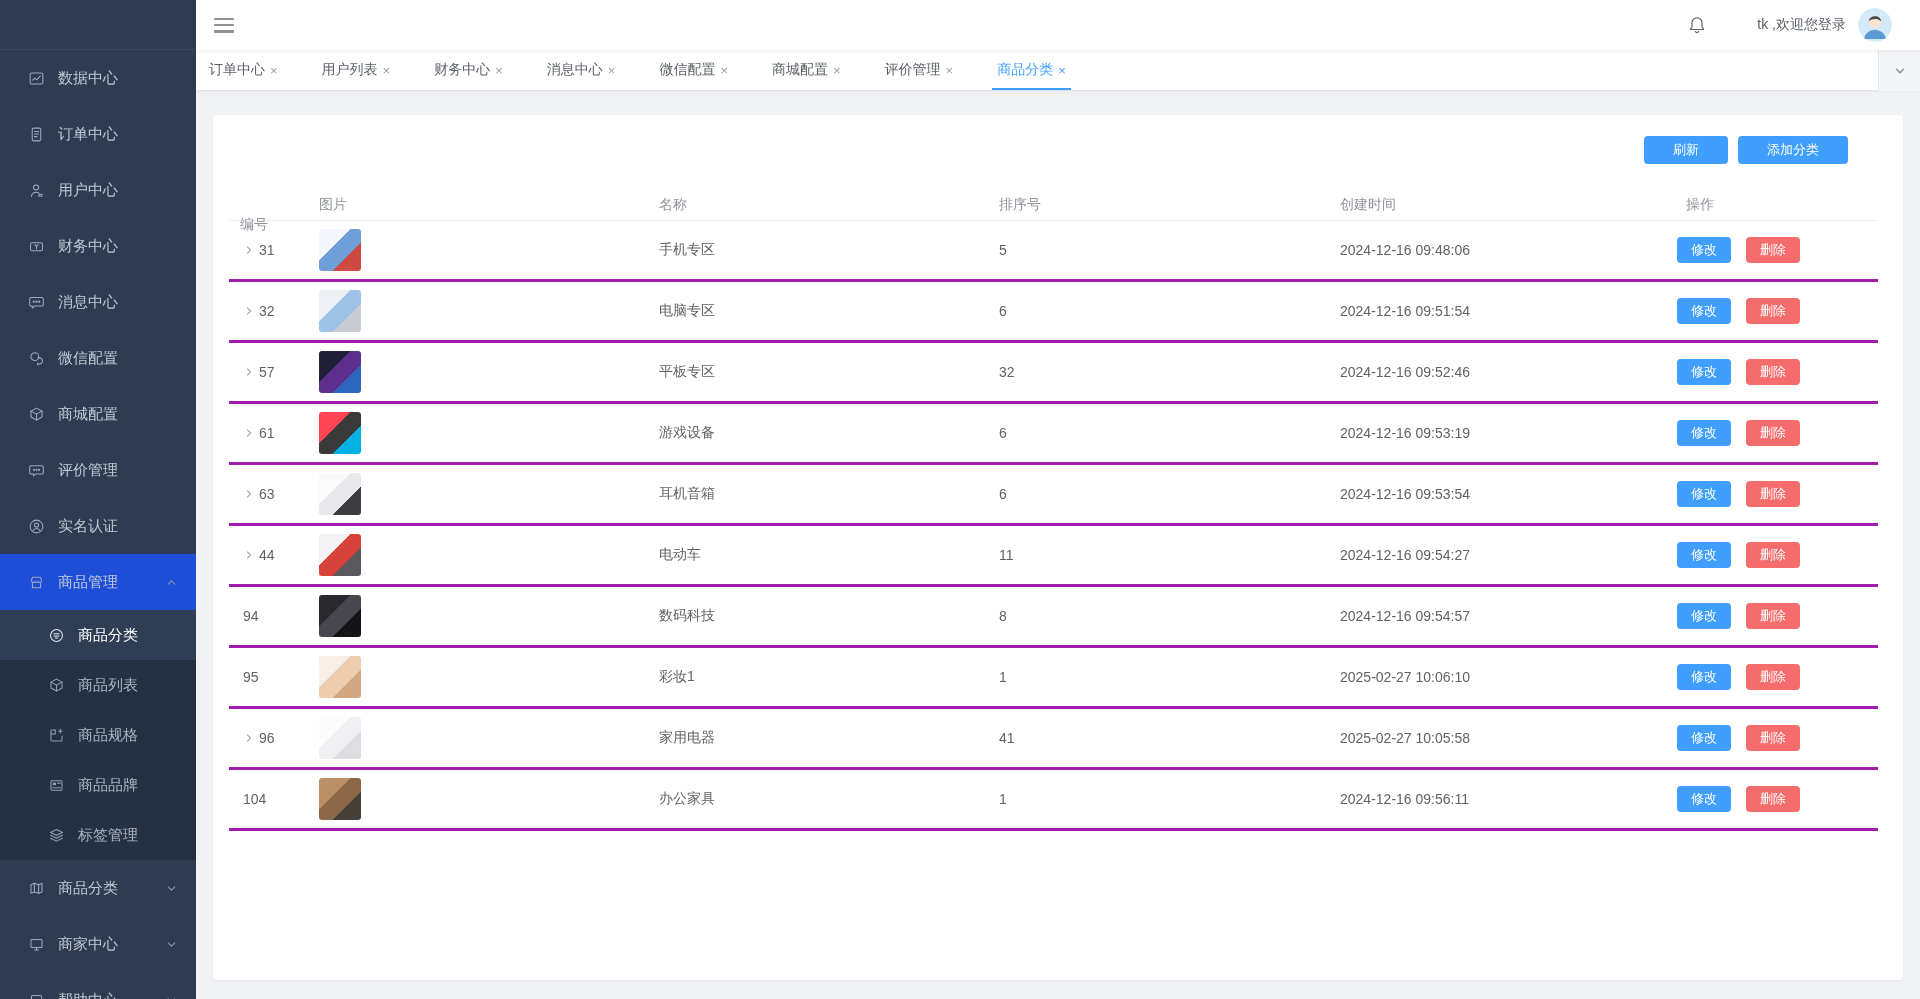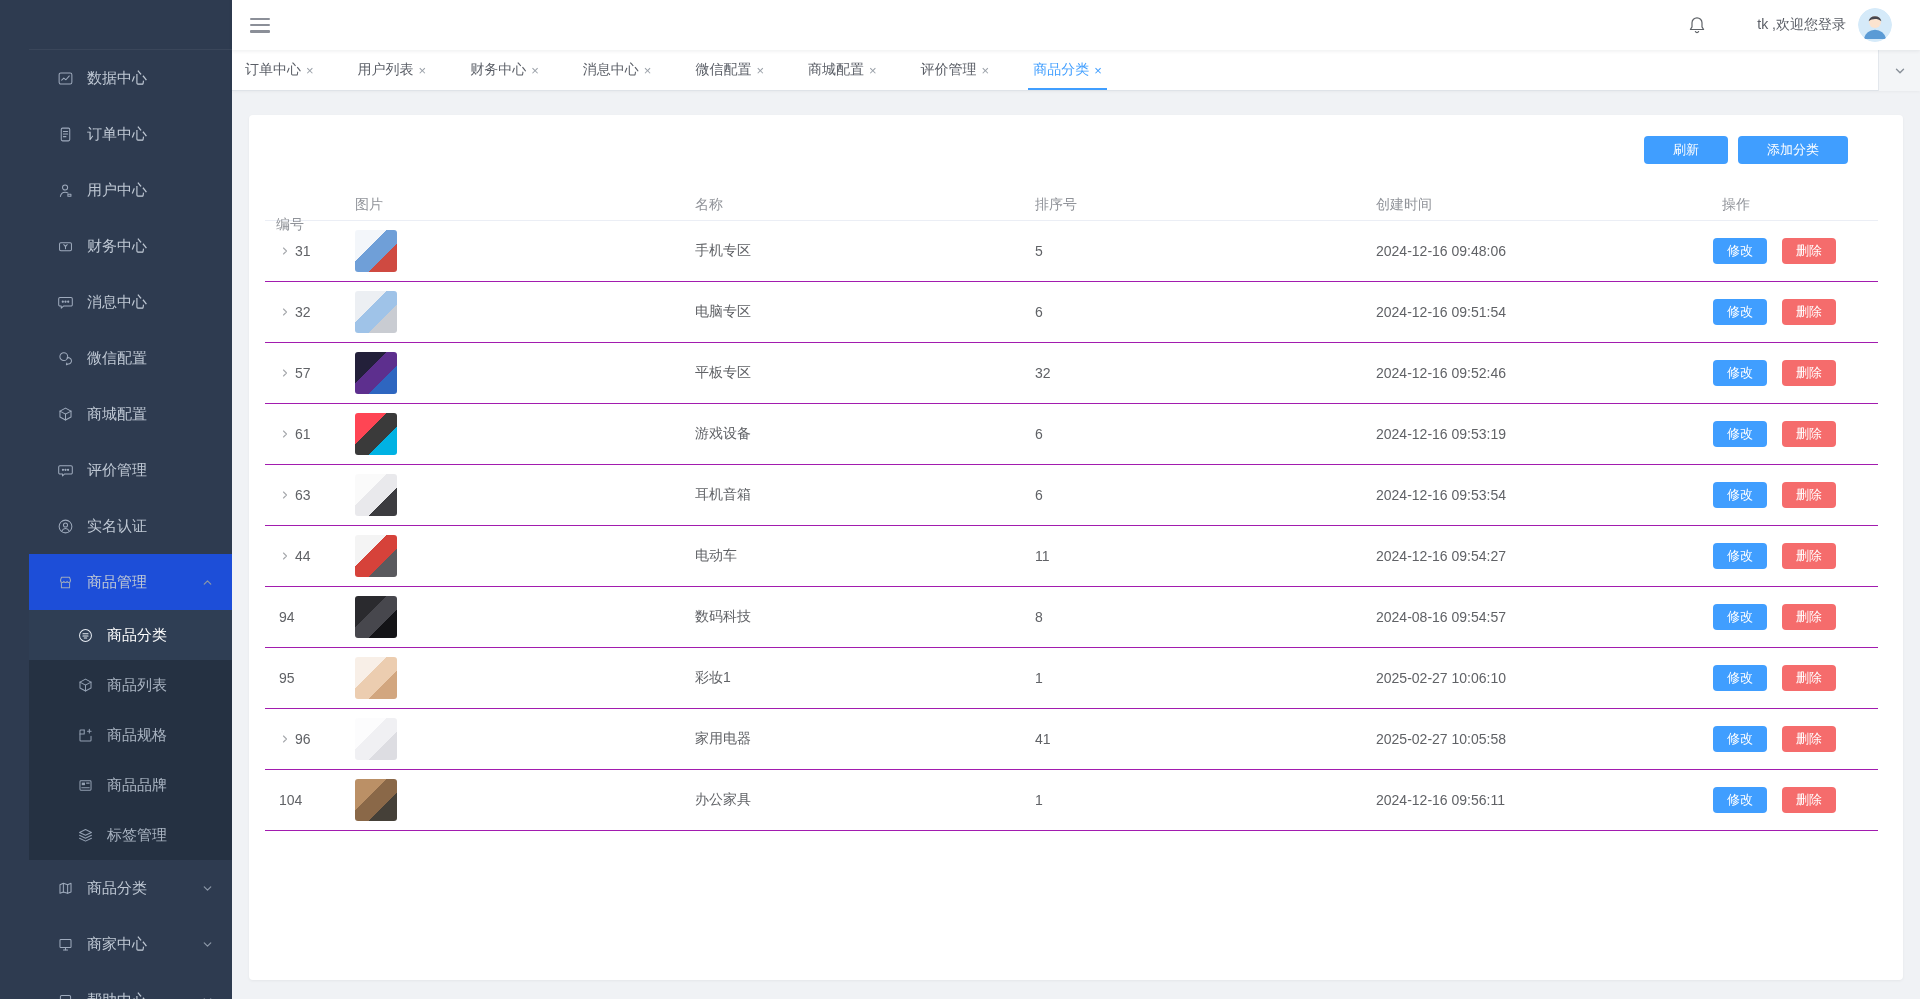--- a/index.html
+++ b/index.html
@@ -5,21 +5,21 @@
   :root{
     --primary:#409eff; --danger:#f56c6c; --page-bg:#f0f2f5;
     --sidebar-bg:#2e3b50; --submenu-bg:#253142; --submenu-active-bg:#2f3e54;
   }
   *{box-sizing:border-box; margin:0; padding:0;}
   html,body{width:1920px; height:999px; overflow:hidden;}
   body{font-family:"Liberation Sans","DejaVu Sans",sans-serif; background:var(--page-bg); color:#606266;}
   .app{display:flex; width:1920px; height:999px;}
 
   
-  .sidebar{width:232px; flex-shrink:0; background:var(--sidebar-bg); overflow:hidden;padding-left:29px;}
+  .sidebar{width:196px; flex-shrink:0; background:var(--sidebar-bg); overflow:hidden;}
   .sidebar-header{height:50px; border-bottom:1px solid rgba(255,255,255,.06);}
   .side-item{height:56px; display:flex; align-items:center; gap:13px; padding:0 18px 0 28px;
              font-size:15px; color:#bfc8d4; cursor:pointer; white-space:nowrap;}
   .side-item .icon{display:flex; align-items:center; color:#9fabbd;}
   .side-item .chev{margin-left:auto; color:#8c98a8; display:flex;}
   .side-item.parent{background:#1d4ed8;}
   .submenu{background:var(--submenu-bg);}
   .sub-item{height:50px; display:flex; align-items:center; gap:13px; padding:0 18px 0 48px;
             font-size:15px; color:#a9b4c2; cursor:pointer; white-space:nowrap;}
   .sub-item .icon{display:flex; align-items:center; color:#93a0b2;}
@@ -57,21 +57,21 @@
   .toolbar{display:flex; justify-content:flex-end; gap:10px; padding:21px 55px 0 0;}
   .btn{height:28px; padding:0 29px; border:none; border-radius:4px; background:var(--primary);
        color:#fff; font-size:13px; cursor:pointer; font-family:inherit;}
   .btn-danger{background:var(--danger);}
 
   .table{margin:11px 25px 0 16px;}
   .thead,.trow{display:grid; grid-template-columns:90px 340px 340px 341px 337px auto; align-items:center;}
   .thead{height:46px; border-bottom:1px solid #ebeef5; color:#909399; font-size:14px;}
   .hcell:first-child{padding-left:11px;margin-top:41px;}
   .hcell:last-child{padding-left:9px;}
-  .trow{height:61px; border-bottom:1px solid #a21caf; font-size:14px; color:#606266;}
+  .trow{height:61px; border-bottom:3px solid #a21caf; font-size:14px; color:#606266;}
   .cell-id{padding-left:14px; display:flex; align-items:center;}
   .caret{width:16px; display:flex; align-items:center; color:#a6a9ad; cursor:pointer;}
   .thumb{width:42px; height:42px; border-radius:3px;}
   .cell-actions{display:flex; gap:15px; padding-left:0;}
   .btn-row{height:26px; padding:0 14px; font-size:13px;}
 </style>
 </head>
 <body>
 
 <div class="app">
@@ -492,21 +492,21 @@
               </div>
               <div class="trow">
                 <div class="cell-id">
                   <span>94</span>
                 </div>
                 <div>
                   <div class="thumb" style="background: linear-gradient(135deg, rgb(42, 42, 46) 0%, rgb(42, 42, 46) 38%, rgb(71, 71, 77) 38%, rgb(71, 71, 77) 66%, rgb(20, 20, 23) 66%, rgb(20, 20, 23) 100%);"></div>
                 </div>
                 <div>数码科技</div>
                 <div>8</div>
-                <div>2024-08-16 09:54:57</div>
+                <div>2024-12-16 09:54:57</div>
                 <div class="cell-actions">
                   <button class="btn btn-row">修改</button>
                   <button class="btn btn-row btn-danger">删除</button>
                 </div>
               </div>
               <div class="trow">
                 <div class="cell-id">
                   <span>95</span>
                 </div>
                 <div>

